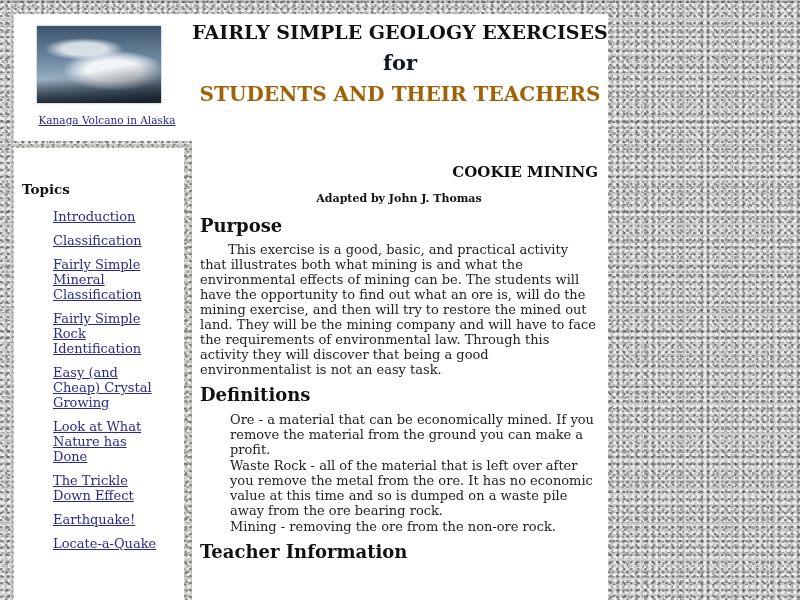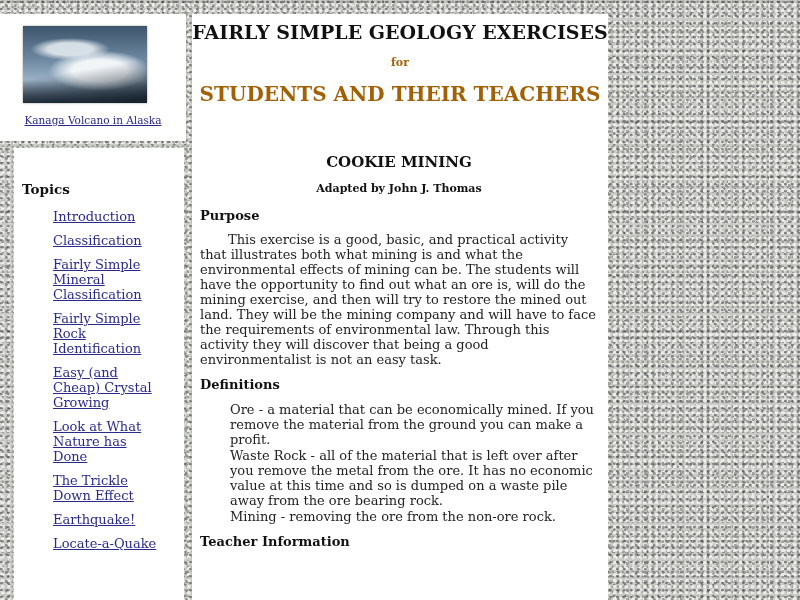--- a/index.html
+++ b/index.html
@@ -22,21 +22,21 @@
         radial-gradient(circle at 10% 75%, rgba(235,235,232,0.8) 0 1.3px, transparent 2px),
         radial-gradient(circle at 55% 35%, rgba(110,110,105,0.5) 0 1px, transparent 1.6px);
       background-size: 7px 7px, 9px 9px, 6px 6px, 11px 11px, 8px 8px, 5px 5px;
     }
     .panel {
       position: absolute;
       background: #ffffff;
       box-sizing: border-box;
     }
     #panel-photo {
-      left: 0; top: 14px; width: 186px; height: 127px;
+      left: 14px; top: 14px; width: 186px; height: 127px;
     }
     #panel-title {
       left: 192px; top: 14px; width: 416px; height: 147px;
       text-align: center;
     }
     #panel-nav {
       left: 14px; top: 148px; width: 170px; height: 470px;
     }
     #panel-main {
       left: 192px; top: 148px; width: 416px; height: 470px;
@@ -64,24 +64,24 @@
     .site-title {
       margin: 0;
       padding-top: 7px;
       font-size: 19px;
       font-weight: bold;
       line-height: 22px;
       color: #111;
     }
     .site-for {
       margin: 11px 0 0 0;
-      font-size: 11px;
+      font-size: 21px;
       font-weight: bold;
       line-height: 18px;
-      color: #a16207;
+      color: #0f172a;
     }
     .site-sub {
       margin: 10px 0 0 0;
       font-size: 20px;
       font-weight: bold;
       line-height: 24px;
       color: #a16207;
     }
     .nav-heading {
       position: absolute;
@@ -106,37 +106,37 @@
       color: #2a2a8c;
       text-decoration: underline;
       cursor: pointer;
     }
     .main-inner {
       padding: 4px 10px 0 8px;
       font-size: 13px;
       line-height: 15px;
     }
     .article-title {
-      text-align: center;
+      text-align: right;
       font-size: 15px;
       font-weight: bold;
-      margin: 0 0 0 0;
+      margin: 10px 0 0 0;
       line-height: 20px;
       color: #111;
     }
     .article-author {
       text-align: center;
       font-size: 11px;
       font-weight: bold;
       margin: 8px 0 0 0;
       line-height: 18px;
       color: #111;
     }
     .section-heading {
-      font-size: 13px;
+      font-size: 18px;
       font-weight: bold;
       margin: 9px 0 0 0;
       line-height: 18px;
       color: #111;
     }
     .para {
       margin: 7px 0 0 0;
       text-indent: 28px;
       color: #222;
     }

